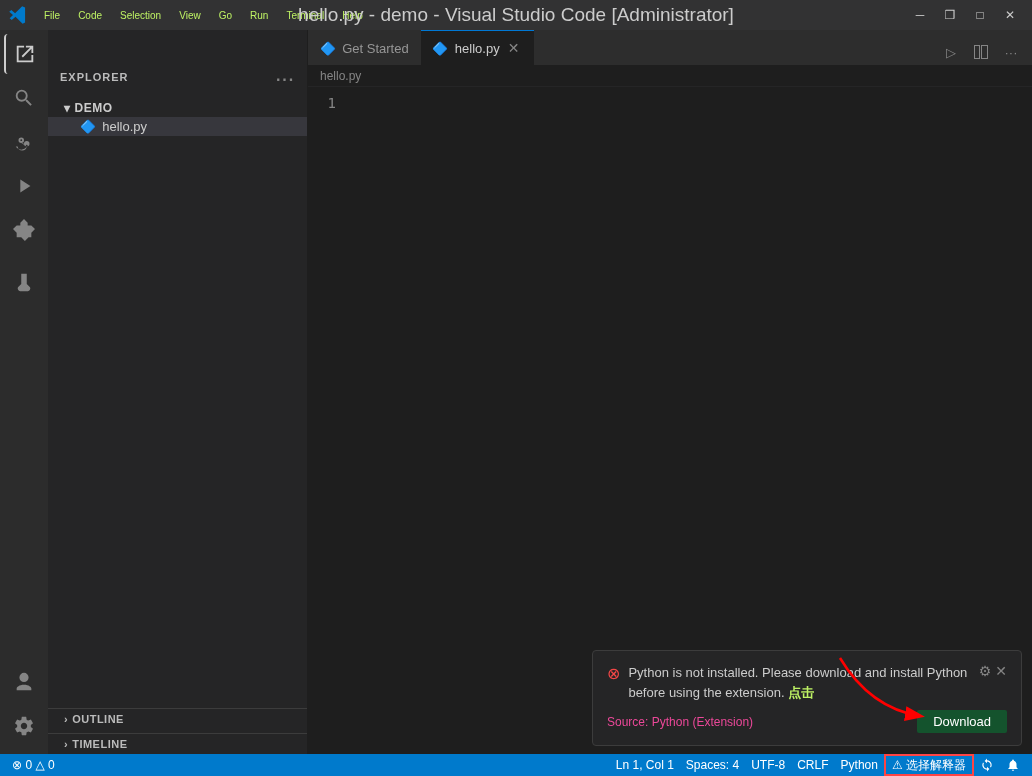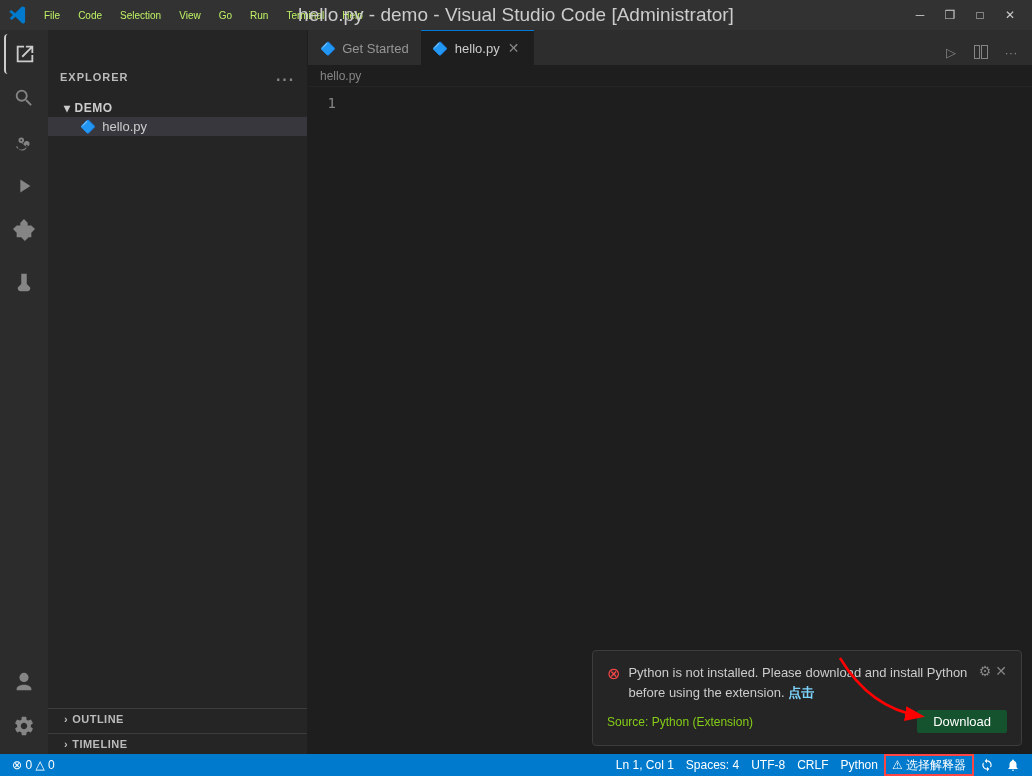--- a/index.html
+++ b/index.html
@@ -292,32 +292,32 @@
       margin-top: 1px;
       flex-shrink: 0;
     }
     .notif-text {
       flex: 1;
       font-size: 13px;
       color: #cccccc;
       line-height: 1.5;
     }
     .notif-text .highlight {
-      color: #7dd3fc;
+      color: #bef264;
       font-weight: bold;
     }
     #notification-footer {
       display: flex;
       align-items: center;
       justify-content: space-between;
       margin-top: 8px;
     }
     .notif-source {
       font-size: 12px;
-      color: #84cc16;
+      color: #ec4899;
     }
     .notif-gear {
       color: #858585;
       cursor: pointer;
       font-size: 14px;
     }
     .notif-close {
       color: #858585;
       cursor: pointer;
       font-size: 14px;

